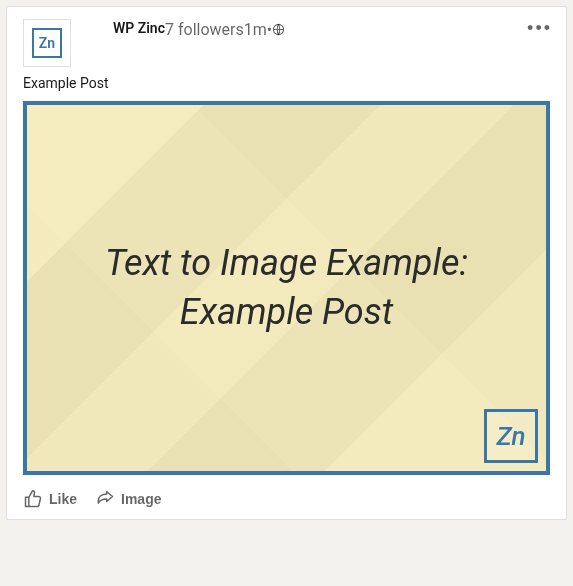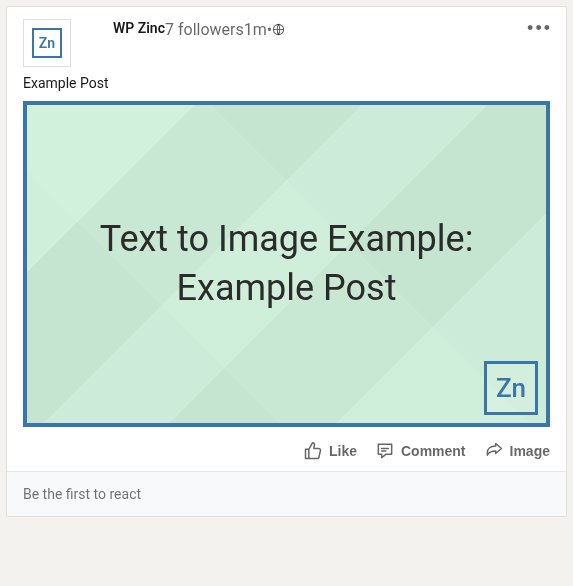--- a/index.html
+++ b/index.html
@@ -75,27 +75,28 @@
   .post-text {
     padding: 4px 16px 10px 16px;
     font-size: 14px;
     color: rgba(0,0,0,0.9);
   }
   .image-wrap {
     padding: 0 16px 8px 16px;
   }
   .post-image {
     border: 4px solid #3b76a8;
-    background: #86efac;
+    background: #fde047;
     position: relative;
-    height: 326px;
+    height: 374px;
     display: flex;
     align-items: center;
     justify-content: center;
     overflow: hidden;
+    font-style: italic;
   }
   .post-image::before {
     content: "";
     position: absolute;
     inset: 0;
     background:
       linear-gradient(135deg, rgba(255,255,255,0.5) 0 20%, transparent 20% 40%, rgba(255,255,255,0.35) 40% 55%, transparent 55% 75%, rgba(255,255,255,0.35) 75% 100%),
       linear-gradient(45deg, rgba(0,0,0,0.02) 0 30%, transparent 30% 60%, rgba(0,0,0,0.02) 60% 100%);
     background-color: #e6e6e6;
     opacity: 0.7;
@@ -123,22 +124,21 @@
     justify-content: center;
     color: #3b76a8;
     font-weight: 500;
     font-size: 26px;
     background: rgba(255,255,255,0.15);
   }
   .actions {
     display: flex;
     align-items: center;
     gap: 18px;
-    padding: 6px 16px 10px 16px;
-    justify-content: flex-end;
+    padding: 6px 8px 10px 16px;
   }
   .action {
     display: flex;
     align-items: center;
     gap: 6px;
     color: rgba(0,0,0,0.6);
     font-size: 14px;
     font-weight: 600;
     cursor: pointer;
     background: none;
@@ -196,31 +196,21 @@
       <span>
         <svg width="20" height="20" viewBox="0 0 24 24" fill="none" stroke="rgba(0,0,0,0.6)" stroke-width="1.8" stroke-linecap="round" stroke-linejoin="round">
           <path d="M7 10v11H3V10h4zM7 10l4.5-8c1.2 0 2.3 1 2.3 2.4L13 9h6c1.3 0 2.2 1.2 1.9 2.5l-1.8 8c-.2 1-1 1.5-2 1.5H7"></path>
         </svg>
       </span>
       <span>Like</span>
     </button>
     <button class="action">
       <span>
         <svg width="20" height="20" viewBox="0 0 24 24" fill="none" stroke="rgba(0,0,0,0.6)" stroke-width="1.8" stroke-linecap="round" stroke-linejoin="round">
-          <path d="M20 4H4v12h4v4l5-4h7V4z"></path>
-          <path d="M8 9h8M8 12h5"></path>
-        </svg>
-      </span>
-      <span>Comment</span>
-    </button>
-    <button class="action">
-      <span>
-        <svg width="20" height="20" viewBox="0 0 24 24" fill="none" stroke="rgba(0,0,0,0.6)" stroke-width="1.8" stroke-linecap="round" stroke-linejoin="round">
           <path d="M4 14c0-5 4-8 10-8V3l7 6-7 6v-3c-5 0-8 1-10 5v-3z"></path>
         </svg>
       </span>
       <span>Image</span>
     </button>
   </div>
 
-  <div class="react-bar">Be the first to react</div>
 
 </div>
 
 </body></html>

